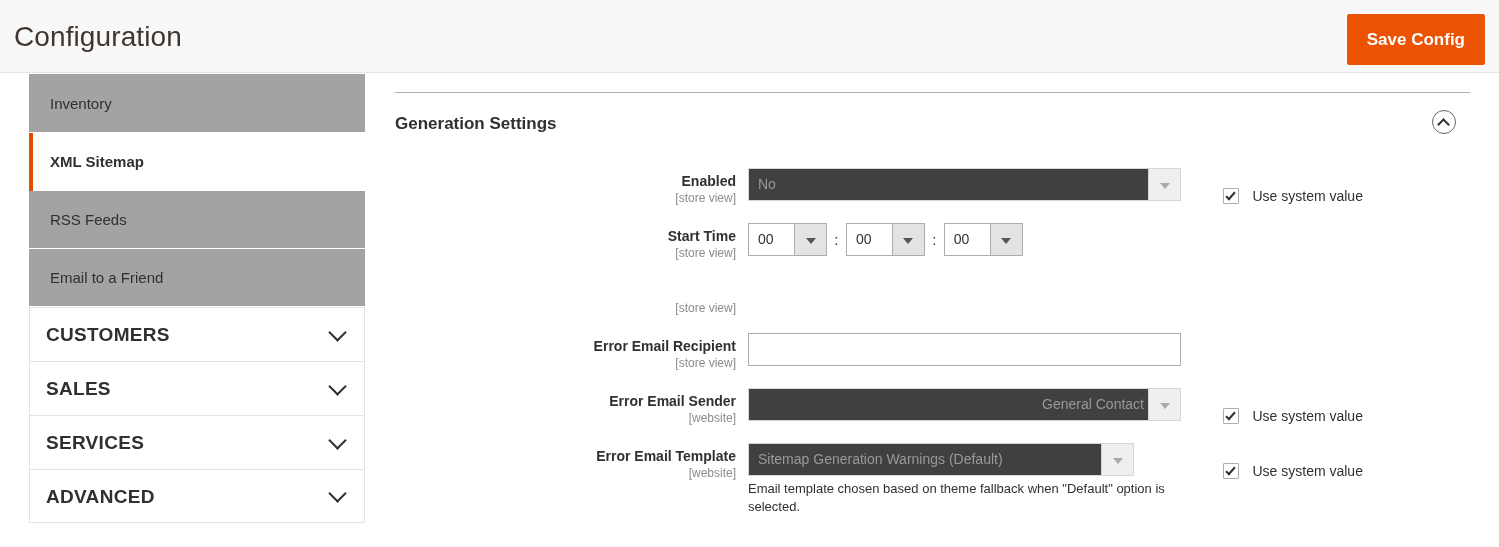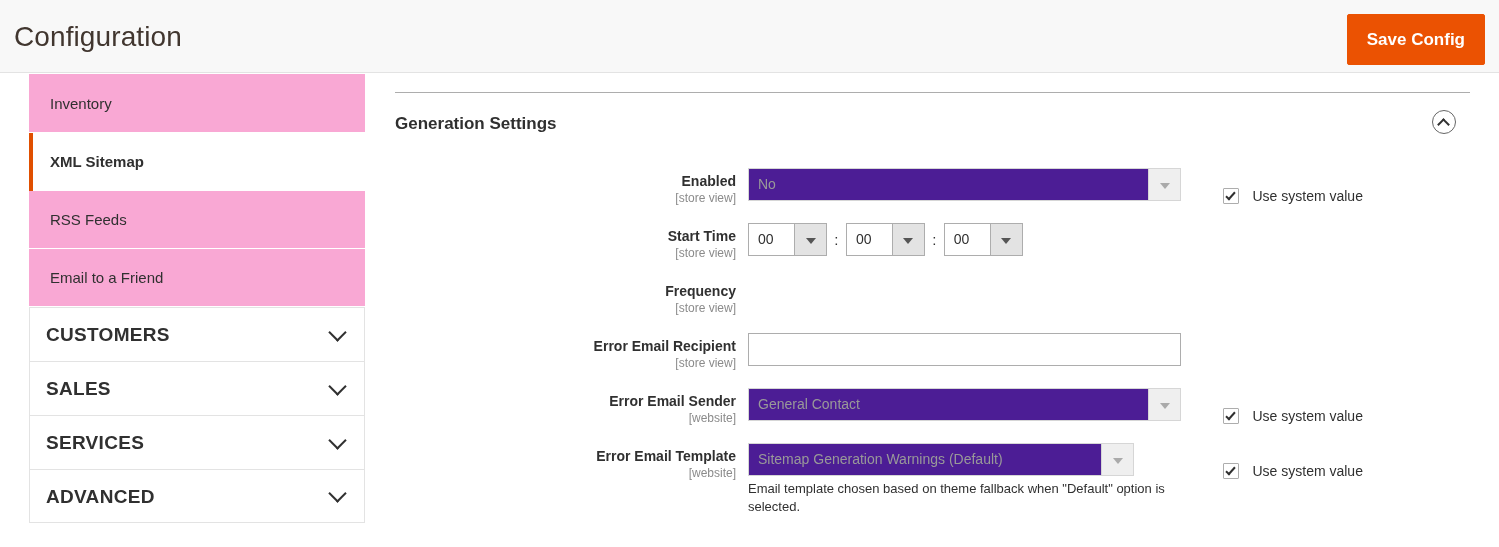--- a/index.html
+++ b/index.html
@@ -53,21 +53,21 @@
   
   .sidebar {
     position: absolute;
     left: 29px;
     top: 74px;
     width: 336px;
     box-sizing: border-box;
   }
   .nav-item {
     position: relative;
-    background: #f9a8d4;
+    background: #a3a3a3;
     border-bottom: 1px solid #ffffff;
     padding: 0 0 0 21px;
     height: 58px;
     line-height: 58px;
     font-size: 15px;
     color: #303030;
     box-sizing: border-box;
     cursor: pointer;
   }
   .nav-item.first { height: 59px; line-height: 59px; }
@@ -200,21 +200,21 @@
   }
   .select-box {
     position: relative;
     height: 33px;
     border: 1px solid #adadad;
     background: #ffffff;
     box-sizing: border-box;
     cursor: pointer;
   }
   .select-box.disabled {
-    background: #4c1d95;
+    background: #404040;
     border-color: #d6d6d6;
     cursor: default;
   }
   .select-value {
     position: absolute;
     left: 9px;
     top: 0;
     right: 36px;
     height: 31px;
     line-height: 31px;
@@ -411,37 +411,36 @@
       <div class="select-wrap" style="width:79px;">
         <div class="select-box" style="width:79px;">
           <div class="select-value">00</div>
           <div class="select-arrow"></div>
         </div>
       </div>
     </div>
   </div>
 
   <div class="field-row">
-    <div class="field-label">Frequency</div>
     <div class="field-scope">[store view]</div>
   </div>
 
   <div class="field-row">
     <div class="field-label">Error Email Recipient</div>
     <div class="field-scope">[store view]</div>
     <div class="control">
       <input class="text-input" type="text" value="" style="">
     </div>
   </div>
 
   <div class="field-row">
     <div class="field-label">Error Email Sender</div>
     <div class="field-scope">[website]</div>
     <div class="control">
-      <div class="select-wrap" style="width:433px;">
+      <div class="select-wrap" style="width:433px;text-align:right;">
         <div class="select-box disabled" style="width:433px;">
           <div class="select-value">General Contact</div>
           <div class="select-arrow"></div>
         </div>
       </div>
     </div>
     <div class="system-value">
       <span class="checkbox"></span>
       <span class="system-label">Use system value</span>
     </div>

